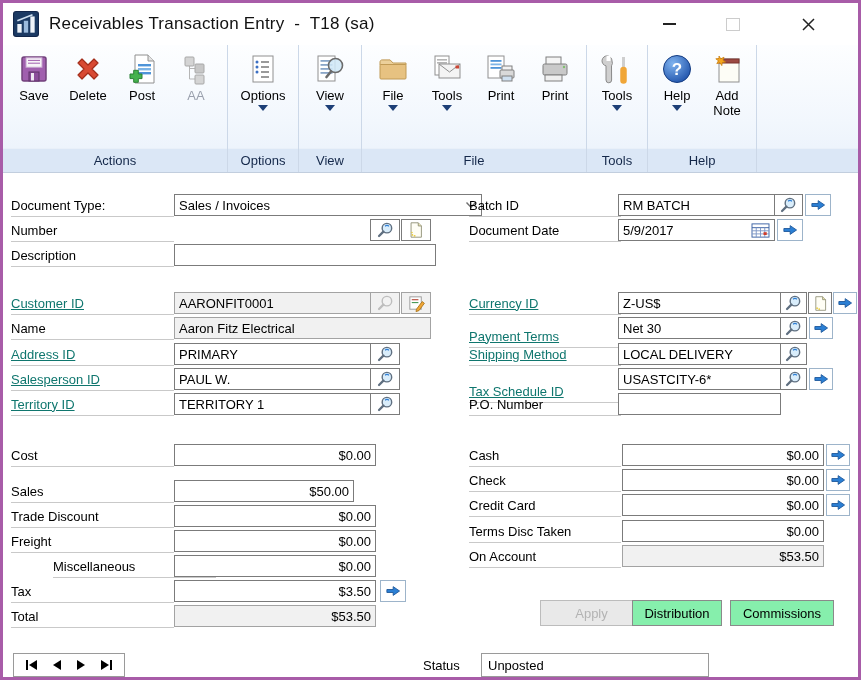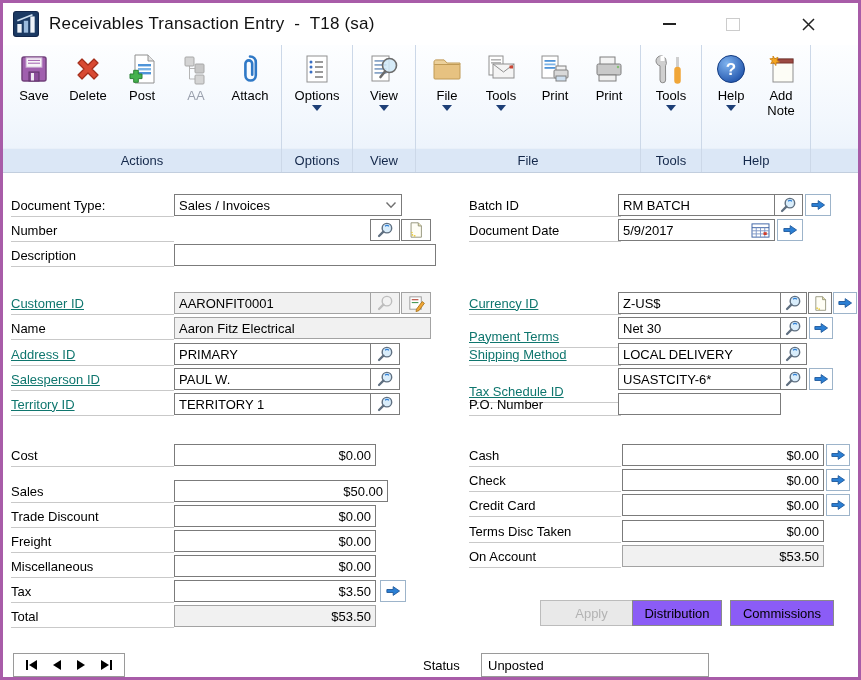--- a/index.html
+++ b/index.html
@@ -31,21 +31,21 @@
   .fld{position:absolute;height:22px;box-sizing:border-box;border:1px solid #7b7b7b;background:#fff;font-size:13px;color:#000;
        display:flex;align-items:center;padding:0 4px;overflow:hidden;white-space:nowrap;}
   .fld.ro{background:#f1f1f1;border-color:#a3a3a3;}
   .fld.amt{justify-content:flex-end;}
   .btn-sq{position:absolute;height:22px;box-sizing:border-box;border:1px solid #7b7b7b;background:#fff;display:flex;align-items:center;justify-content:center;}
   .btn-sq.ro{background:#f1f1f1;border-color:#a3a3a3;}
   .btn-arrow{position:absolute;height:22px;box-sizing:border-box;border:1px solid #9db4ca;background:#fff;display:flex;align-items:center;justify-content:center;}
   .chev{margin-left:auto;}
   .calright{margin-left:auto;}
   
-  .pbtn{position:absolute;top:597px;height:26px;box-sizing:border-box;border:1px solid #8a8a8a;background:#8b5cf6;
+  .pbtn{position:absolute;top:597px;height:26px;box-sizing:border-box;border:1px solid #8a8a8a;background:#86efac;
         font-size:13px;color:#000;display:flex;align-items:center;justify-content:center;cursor:default;}
   .pbtn.disabled{color:#b3b3b3;background:#e9e9e9;border-color:#bcbcbc;}
   
   .navgrp{position:absolute;left:10px;top:650px;width:112px;height:24px;box-sizing:border-box;border:1px solid #9a9a9a;background:#fff;
           display:flex;align-items:center;justify-content:space-around;padding:0 4px;}
   .navbtn{display:flex;align-items:center;gap:1px;cursor:default;}
   .tri{width:0;height:0;border-top:5px solid transparent;border-bottom:5px solid transparent;}
   .tri.right{border-left:8px solid #000;} .tri.left{border-right:8px solid #000;}
   .bar{width:2px;height:10px;background:#000;}
   .sortdd{position:absolute;left:134px;top:650px;width:238px;height:24px;box-sizing:border-box;border:1px solid #7b7b7b;background:#fff;
@@ -115,26 +115,20 @@
         </div>
         <div class="tbtn disabled">
           <svg class="ic" viewBox="0 0 34 34">
             <path d="M10.5 14 v13 h5.5 M10.5 16.5 h5.5" stroke="#b5b5b5" fill="none"></path>
             <rect x="6" y="5" width="9" height="9" rx="1" fill="#d4d4d4" stroke="#a8a8a8"></rect>
             <rect x="16" y="12" width="9" height="9" rx="1" fill="#c7c7c7" stroke="#a8a8a8"></rect>
             <rect x="16" y="23" width="9" height="9" rx="1" fill="#d4d4d4" stroke="#a8a8a8"></rect>
           </svg>
           <span class="tlabel">AA</span>
         </div>
-        <div class="tbtn">
-          <svg class="ic" viewBox="0 0 34 34">
-            <path d="M17 4.5 c3.6 0 5.8 2.4 5.8 5.8 v13 c0 2.9 -2.3 5.2 -5.2 5.2 c-2.9 0 -5.2 -2.3 -5.2 -5.2 v-11.5 c0 -1.9 1.5 -3.4 3.4 -3.4 c1.9 0 3.4 1.5 3.4 3.4 v11" fill="none" stroke="#3079c6" stroke-width="2.6" stroke-linecap="round"></path>
-          </svg>
-          <span class="tlabel">Attach</span>
-        </div>
       </div>
       <div class="tbg-label">Actions</div>
     </div>
 
     <div class="tbg">
       <div class="tbg-btns">
         <div class="tbtn" style="width:62px;">
           <svg class="ic" viewBox="0 0 34 34">
             <rect x="7" y="4" width="20" height="26" fill="#fff" stroke="#909090"></rect>
             <circle cx="11" cy="10" r="1.5" fill="#3a6fc4"></circle>
@@ -277,21 +271,21 @@
 
     <div class="tbg" style="flex:1;border-right:none;">
       <div class="tbg-btns"></div>
         <div class="tbg-label"></div>
     </div>
   </div>
 
   <div class="lbl lbl-l" style="top:191px;">
       <span>Document Type:</span>
     </div>
-  <div class="fld" style="top:191px;left:171px;width:228px;">
+  <div class="fld" style="top:191px;left:171px;width:308px;">
     <span>Sales / Invoices</span>
     <svg class="chev" width="12" height="8" viewBox="0 0 12 8">
         <path d="M1.5 1.5 L6 6.2 L10.5 1.5" fill="none" stroke="#707070" stroke-width="1.4"></path>
       </svg>
   </div>
 
   <div class="lbl lbl-l" style="top:216px;">
       <span>Number</span>
     </div>
   <div class="btn-sq" style="top:216px;left:367px;width:30px;">
@@ -518,39 +512,39 @@
   <div class="lbl lbl-l" style="top:441px;">
       <span>Cost</span>
     </div>
   <div class="fld amt" style="top:441px;left:171px;width:202px;">
       <span>$0.00</span>
     </div>
 
   <div class="lbl lbl-l" style="top:477px;">
       <span>Sales</span>
     </div>
-  <div class="fld amt" style="top:477px;left:171px;width:214px;">
+  <div class="fld amt" style="top:477px;left:171px;width:180px;">
       <span>$50.00</span>
     </div>
 
   <div class="lbl lbl-l" style="top:502px;">
       <span>Trade Discount</span>
     </div>
   <div class="fld amt" style="top:502px;left:171px;width:202px;">
       <span>$0.00</span>
     </div>
 
   <div class="lbl lbl-l" style="top:527px;">
       <span>Freight</span>
     </div>
   <div class="fld amt" style="top:527px;left:171px;width:202px;">
       <span>$0.00</span>
     </div>
 
-  <div class="lbl lbl-l" style="top:552px;">
+  <div class="lbl lbl-l" style="top:552px;margin-left:42px;">
       <span>Miscellaneous</span>
     </div>
   <div class="fld amt" style="top:552px;left:171px;width:202px;">
       <span>$0.00</span>
     </div>
 
   <div class="lbl lbl-l" style="top:577px;">
       <span>Tax</span>
     </div>
   <div class="fld amt" style="top:577px;left:171px;width:202px;align-items:center;">

